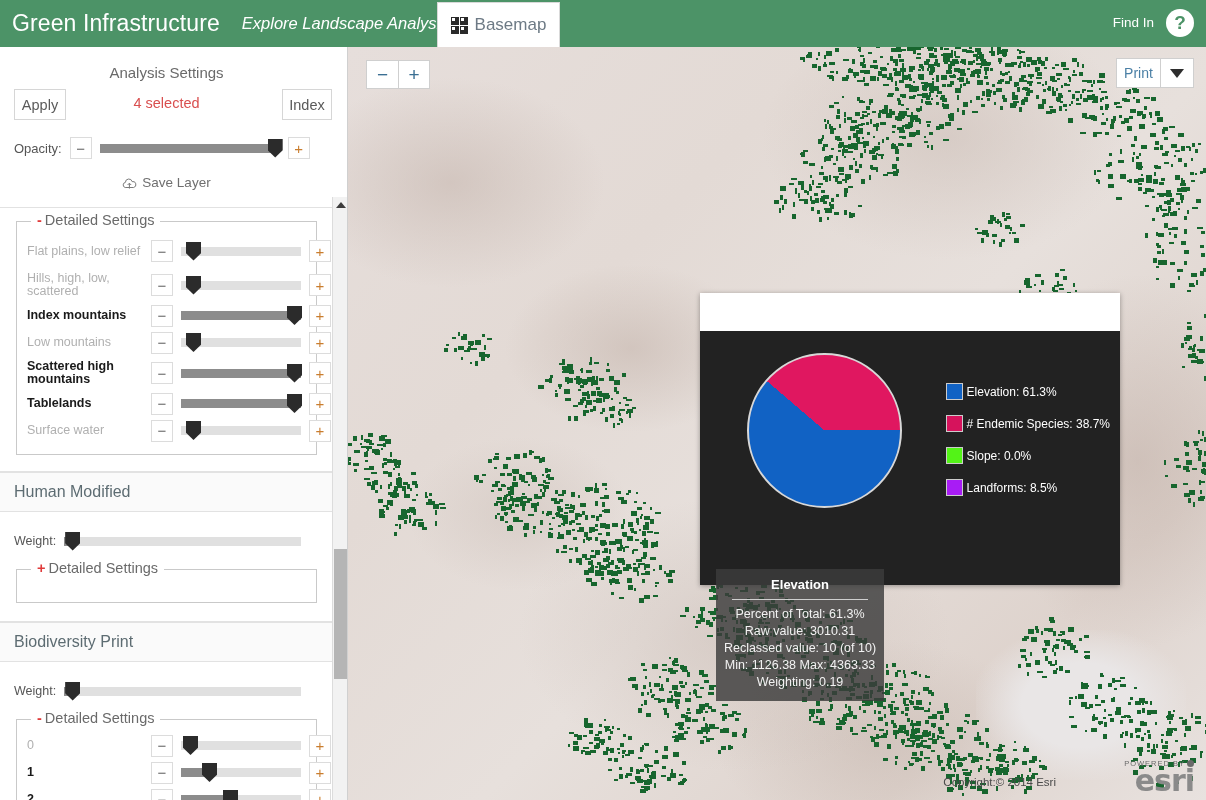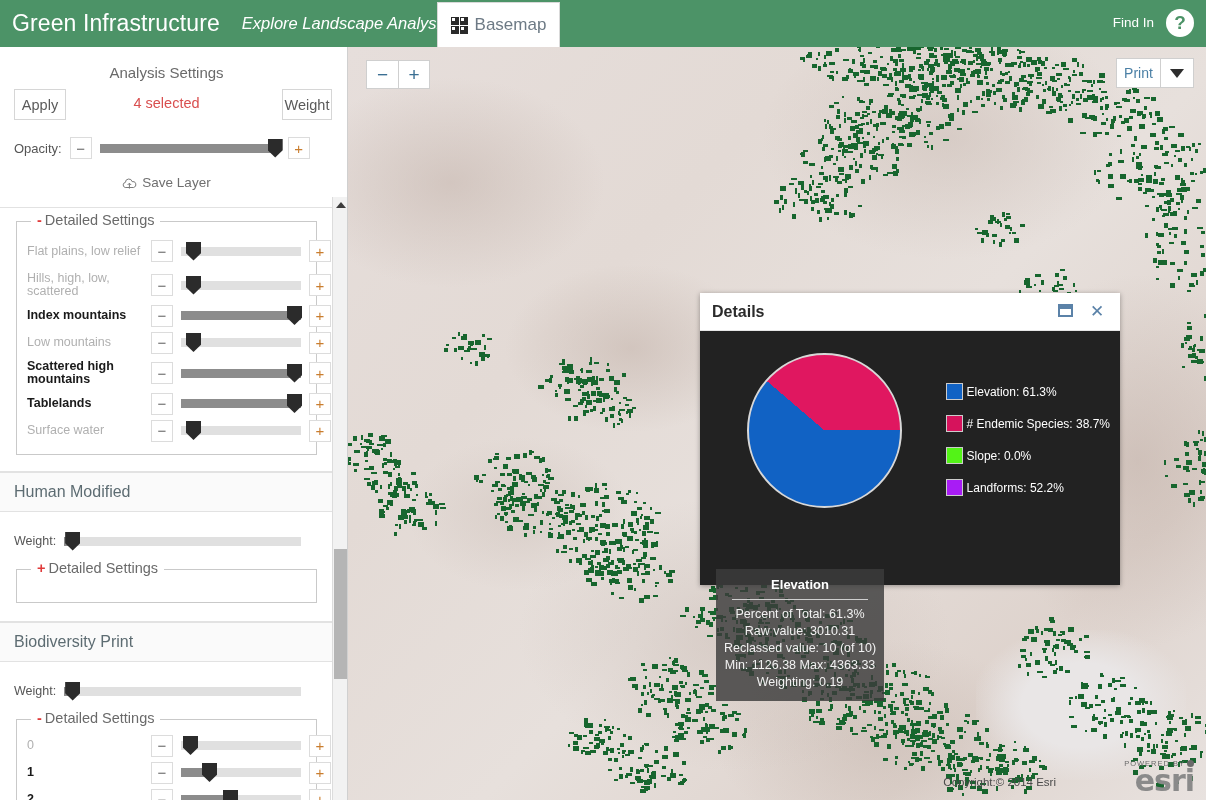--- a/index.html
+++ b/index.html
@@ -280,21 +280,21 @@
   </div>
 
   <div id="sidebar">
     <div id="sidebar-inner">
 
       <div id="analysis-head">Analysis Settings</div>
 
       <div id="settings-row">
         <div id="apply-btn" class="sq-btn">Apply</div>
         <div id="selected-count">4 selected</div>
-        <div id="reset-btn" class="sq-btn">Weight</div>
+        <div id="reset-btn" class="sq-btn">Index</div>
       </div>
 
       <div id="opacity-row">
         <span id="opacity-label">Opacity:</span>
         <span style="width:8px;"></span>
         <div class="pm-btn">−</div>
         <span style="width:8px;"></span>
         <div class="track" style="width:175px;">
           <div class="fill" style="width:100%;"></div>
           <div class="knob" style="left:168px;"></div>
@@ -3197,43 +3197,38 @@
       <div class="caret-dn"></div>
     </div>
 
     <div id="copyright">Copyright:© 2014 Esri</div>
     <div id="esri-logo">
       <div id="esri-powered"><span>POWERED BY</span><span class="dot"></span></div>
       <div id="esri-word">esri</div>
     </div>
 
     <div id="details" style="left:352px; top:246px;">
-      <div id="details-titlebar">
-        <div id="details-title">Details</div>
-        <div id="details-restore"></div>
-        <div id="details-close">✕</div>
-      </div>
       <div id="details-body">
         <div id="pie" title="Elevation: 61.3% | # Endemic Species: 38.7% | Slope: 0% | Landforms: 0%" style="background: conic-gradient(from 90deg, rgb(17, 98, 196) 0deg, rgb(17, 98, 196) 220.68deg, rgb(224, 23, 96) 220.68deg, rgb(224, 23, 96) 360deg, rgb(83, 243, 23) 360deg, rgb(83, 243, 23) 360deg, rgb(168, 28, 245) 360deg, rgb(168, 28, 245) 360deg);"></div>
         <div class="legend-box" id="pie-legend">
             <div class="legend-item">
      <span class="legend-swatch" style="background:#1162c4;"></span>
      <span class="legend-text">Elevation: 61.3%</span>
    </div>
             <div class="legend-item">
      <span class="legend-swatch" style="background:#d6135c;"></span>
      <span class="legend-text"># Endemic Species: 38.7%</span>
    </div>
             <div class="legend-item">
      <span class="legend-swatch" style="background:#53f317;"></span>
      <span class="legend-text">Slope: 0.0%</span>
    </div>
             <div class="legend-item">
      <span class="legend-swatch" style="background:#a81cf5;"></span>
-     <span class="legend-text">Landforms: 52.2%</span>
+     <span class="legend-text">Landforms: 8.5%</span>
    </div>
           </div>
 
         <div id="tooltip">
           <div id="tt-title">Elevation</div>
           <div id="tt-rule"></div>
           <div id="tt-lines">
               <div class="tt-line">Percent of Total: 61.3%</div>
               <div class="tt-line">Raw value: 3010.31</div>
               <div class="tt-line">Reclassed value: 10 (of 10)</div>

